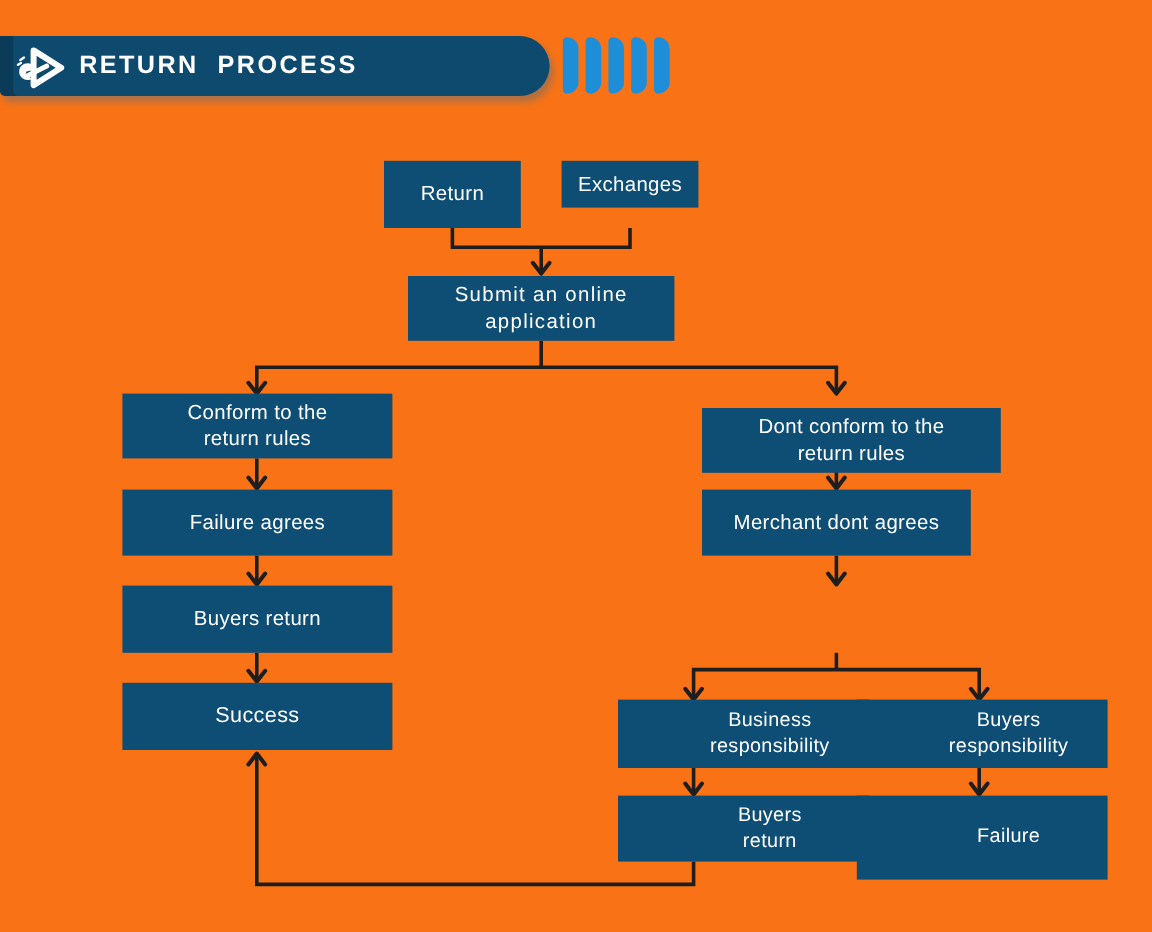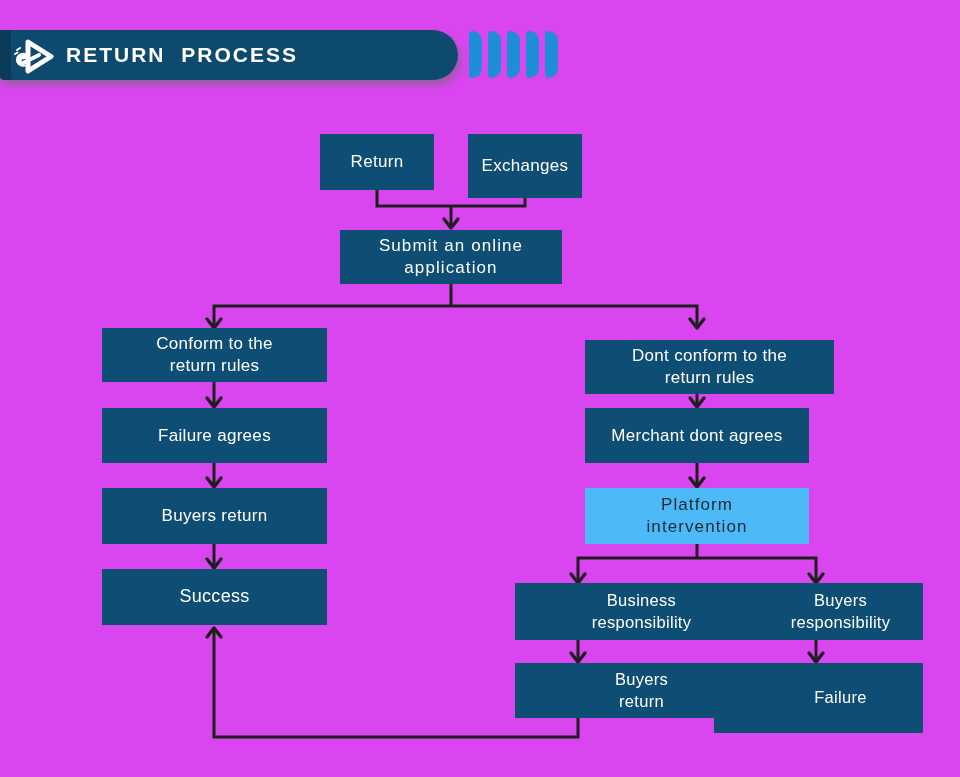--- a/index.html
+++ b/index.html
@@ -6,21 +6,21 @@
     --banner-navy:#0d4a6e;
     --node-navy:#0e4e74;
     --highlight-blue:#4db9f7;
     --decor-blue:#1e8ed8;
     --connector:#1e1e1e;
     --node-text:#ffffff;
     --highlight-text:#1c2b33;
   }
   html,body{margin:0;padding:0;background:#ffffff;}
   .canvas{
-    position:relative;width:960px;height:777px;background:#d946ef;overflow:hidden;
+    position:relative;width:960px;height:777px;background:#f97316;overflow:hidden;
     font-family:"Liberation Sans","DejaVu Sans",sans-serif;
   }
   
   .banner{
     position:absolute;left:0;top:30px;width:458px;height:50px;
     background:var(--banner-navy);
     border-radius:0 25px 25px 4px;
     box-shadow:3px 5px 6px rgba(110,110,110,.55), inset 11px 0 0 rgba(0,0,0,.18);
     display:flex;align-items:center;
   }
@@ -107,35 +107,33 @@
     <path d="M578 640 V661"></path>
     <path class="head" d="M571 653 L578 662 L585 653"></path>
     <path d="M816 640 V661"></path>
     <path class="head" d="M809 653 L816 662 L823 653"></path>
 
     <path d="M578 718 V737 H214 V630"></path>
     <path class="head" d="M207 637 L214 628 L221 637"></path>
   </svg>
 
   <div class="node" style="left:320px;top:134px;width:114px;height:56px">Return</div>
-  <div class="node" style="left:468px;top:134px;width:114px;height:64px">Exchanges</div>
+  <div class="node" style="left:468px;top:134px;width:114px;height:39px">Exchanges</div>
   <div class="node spaced" style="left:340px;top:230px;width:222px;height:54px">Submit an online
 application</div>
 
   <div class="node" style="left:102px;top:328px;width:225px;height:54px">Conform to the
 return rules</div>
   <div class="node" style="left:102px;top:408px;width:225px;height:55px">Failure agrees</div>
   <div class="node" style="left:102px;top:488px;width:225px;height:56px">Buyers return</div>
   <div class="node big" style="left:102px;top:569px;width:225px;height:56px">Success</div>
 
   <div class="node" style="left:585px;top:340px;width:249px;height:54px">Dont conform to the
 return rules</div>
   <div class="node" style="left:585px;top:408px;width:224px;height:55px">Merchant dont agrees</div>
-  <div class="node highlight spaced" style="left:585px;top:488px;width:224px;height:56px">Platform
-intervention</div>
 
   <div class="node small" style="left:515px;top:583px;width:165px;height:57px">Business
 responsibility</div>
   <div class="node small" style="left:714px;top:583px;width:165px;height:57px">Buyers
 responsibility</div>
   <div class="node small" style="left:515px;top:663px;width:165px;height:55px">Buyers
 return</div>
   <div class="node small" style="left:714px;top:663px;width:165px;height:70px">Failure</div>
 
 </div>

